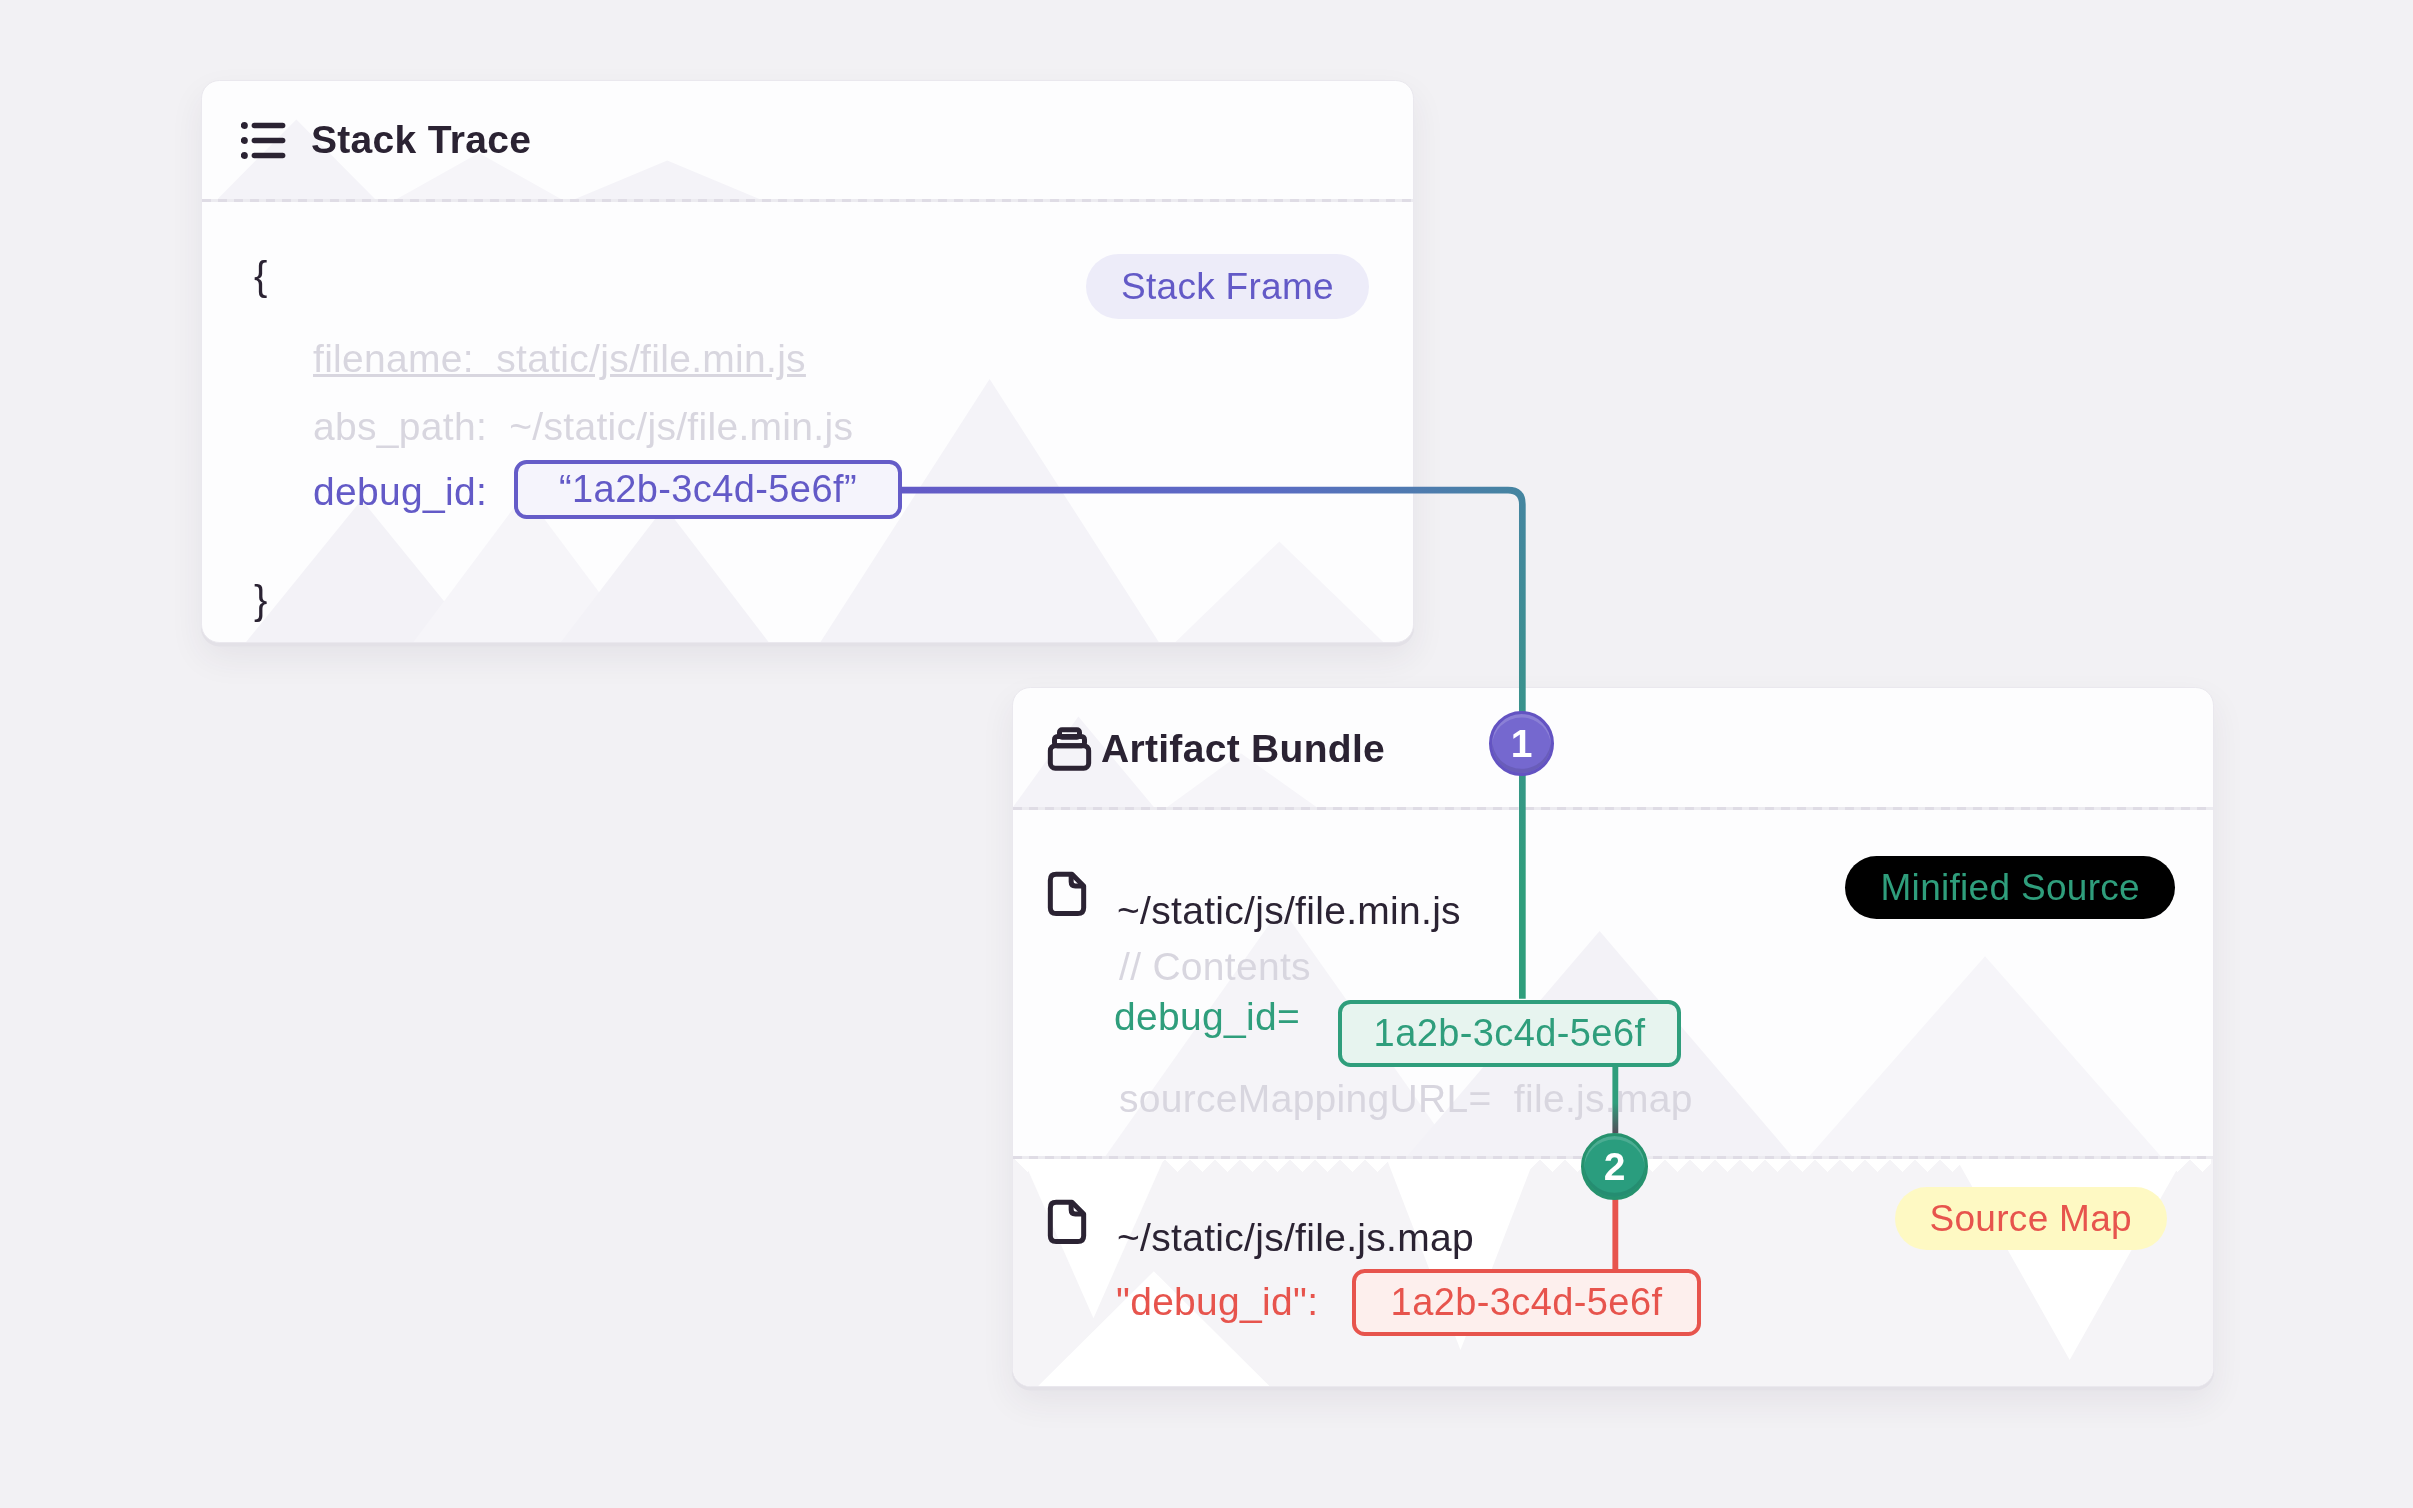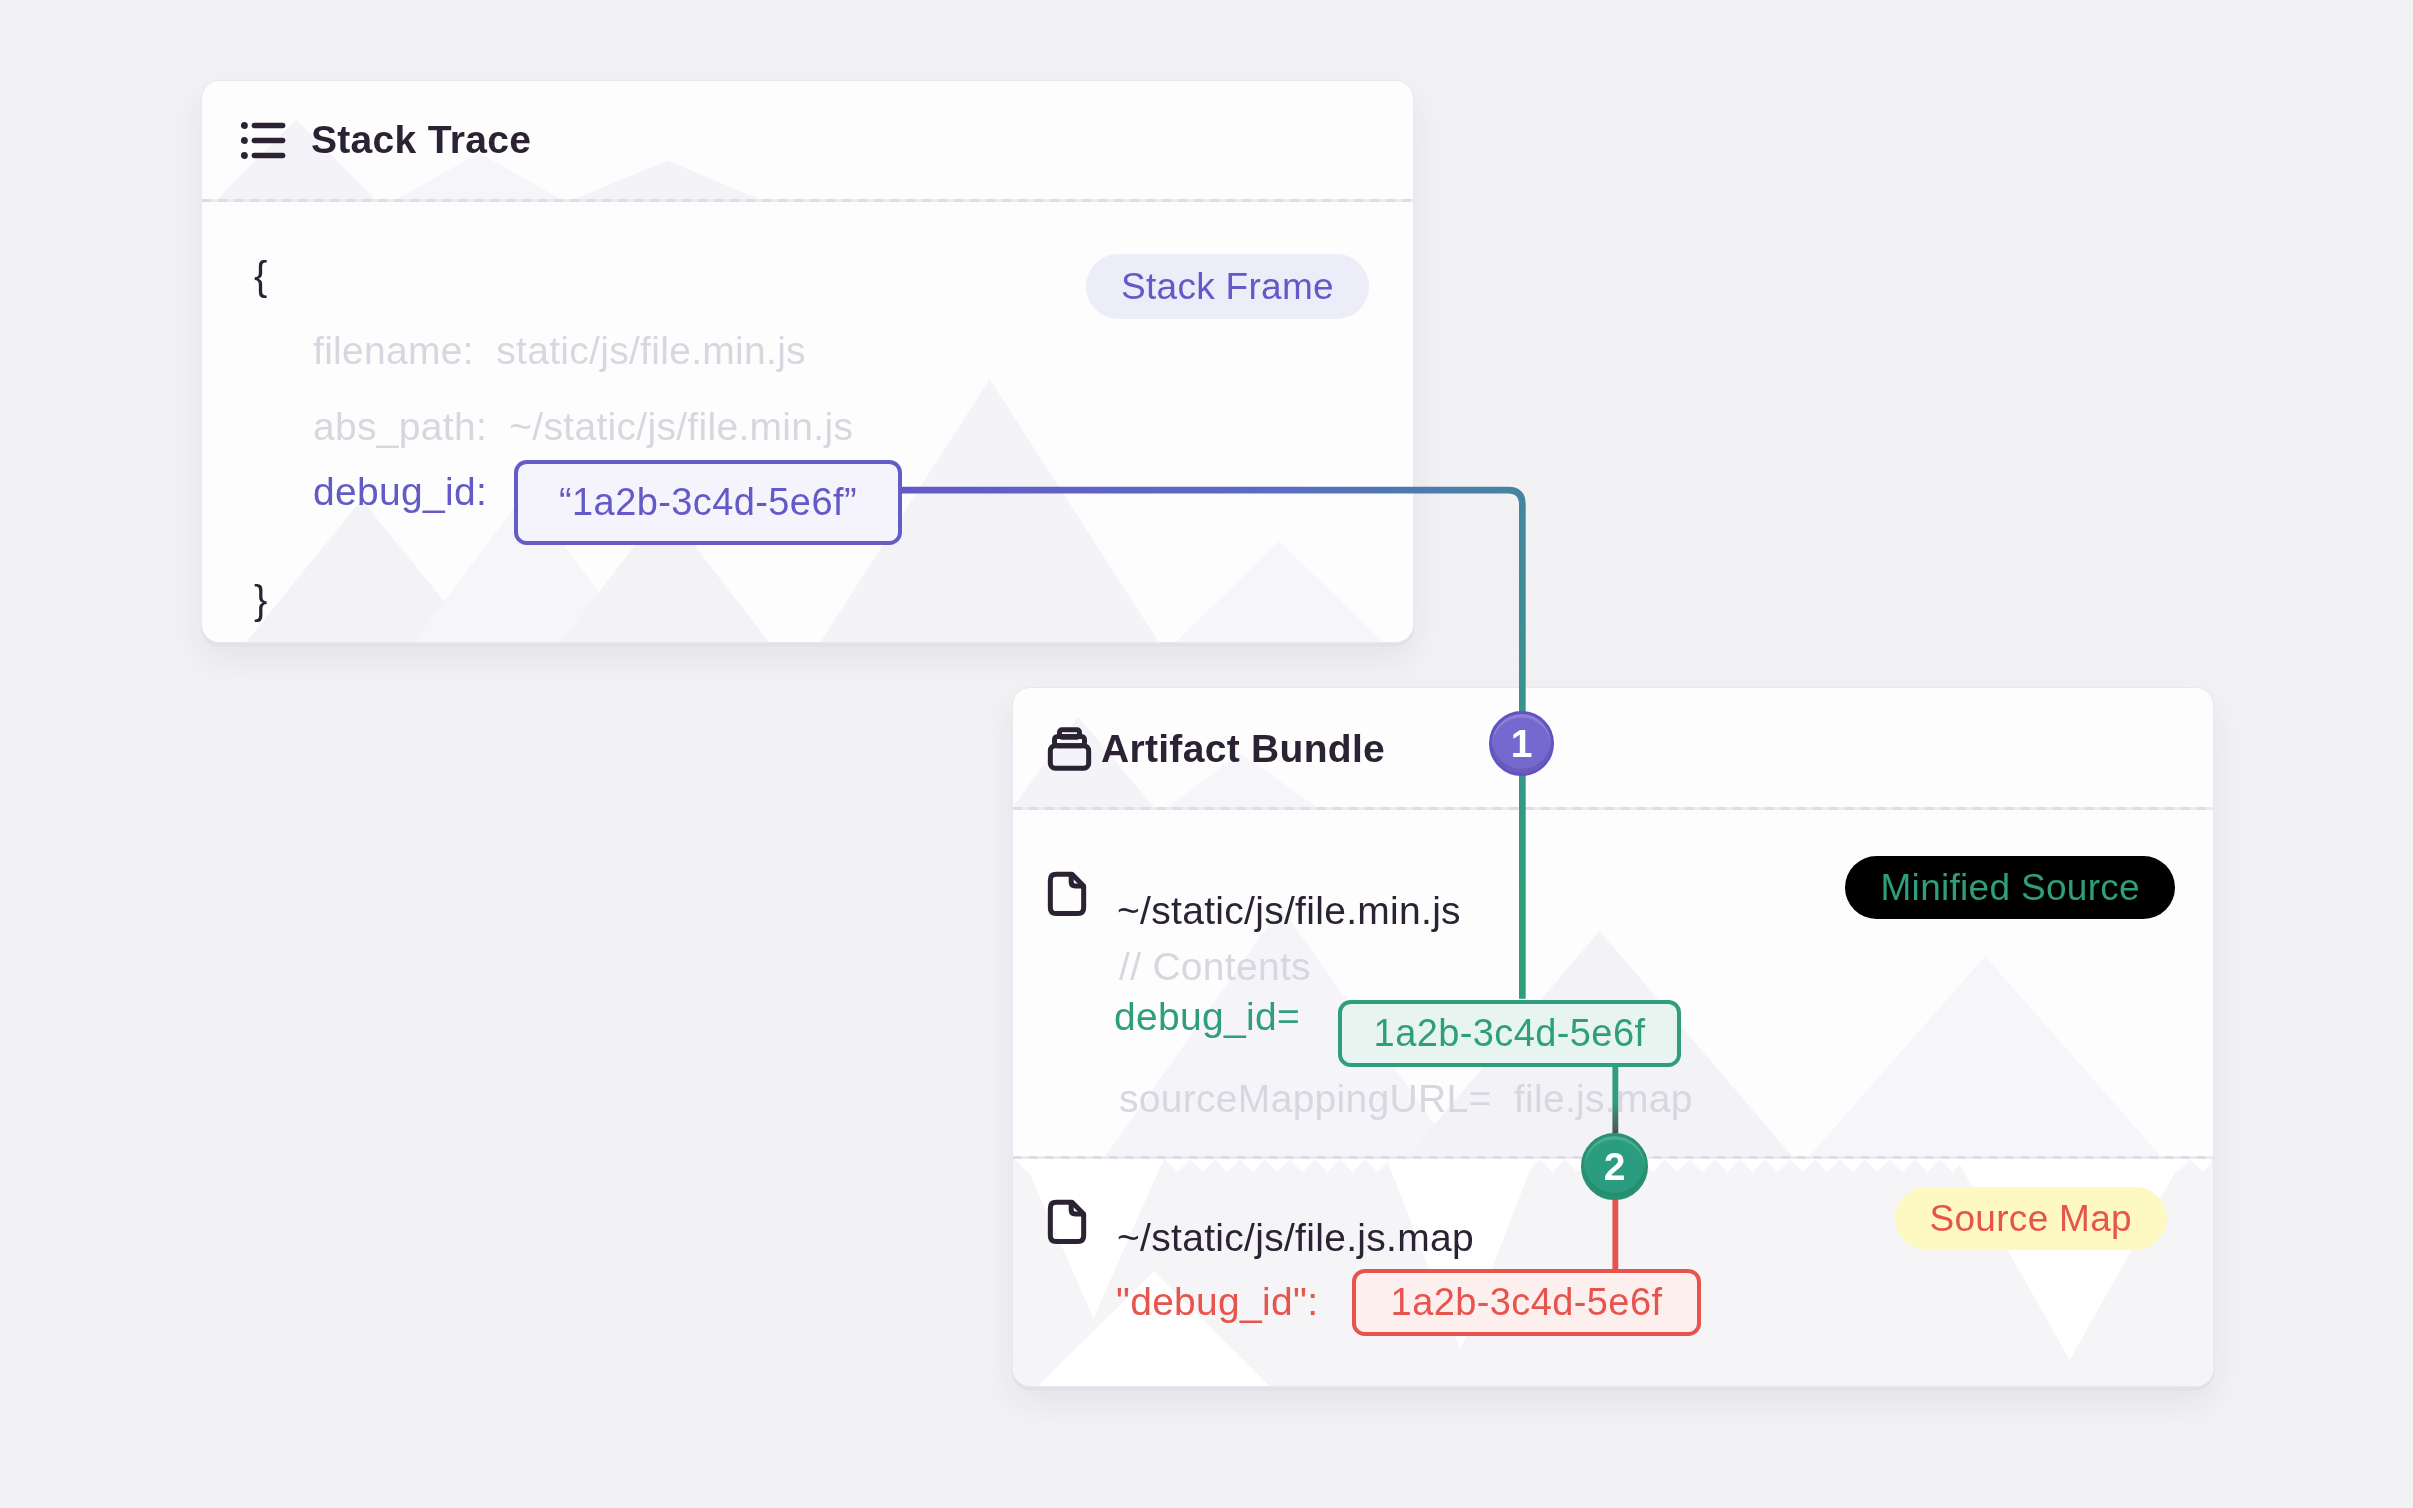--- a/index.html
+++ b/index.html
@@ -118,25 +118,25 @@
         <line x1="16" y1="41" x2="50" y2="41"></line>
       </g>
     </svg>
     <h2 class="card-header-title" style="left:109px;top:39px;margin:0;">Stack Trace</h2>
     <div class="divider" style="top:118px;"></div>
 
     <span class="code brace" style="left:52px;top:176px;">{</span>
 
     <span class="pill pill-purple" style="right:44px;top:173px;height:65px;">Stack Frame</span>
 
-    <span class="code c-gray" style="left:111px;top:250px;">filename:  static/js/file.min.js</span>
+    <span class="code c-gray" style="left:111px;top:258px;text-decoration:underline;">filename:  static/js/file.min.js</span>
     <span class="code c-gray" style="left:111px;top:326px;">abs_path:  ~/static/js/file.min.js</span>
 
     <span class="code c-purple" style="left:111px;top:391px;">debug_id:</span>
-    <div class="valbox vb-purple" style="left:312px;top:379px;width:388px;height:85px;">
+    <div class="valbox vb-purple" style="left:312px;top:379px;width:388px;height:59px;">
       <span>“1a2b-3c4d-5e6f”</span>
     </div>
 
     <span class="code brace" style="left:52px;top:500px;">}</span>
   </section>
 
   <section class="card" id="bundle-card">
 
     <svg class="deco" width="1200" height="698" viewBox="0 0 1432 833">
       <polygon points="0,142 78,34 168,142" fill="#f4f3f8"></polygon>

